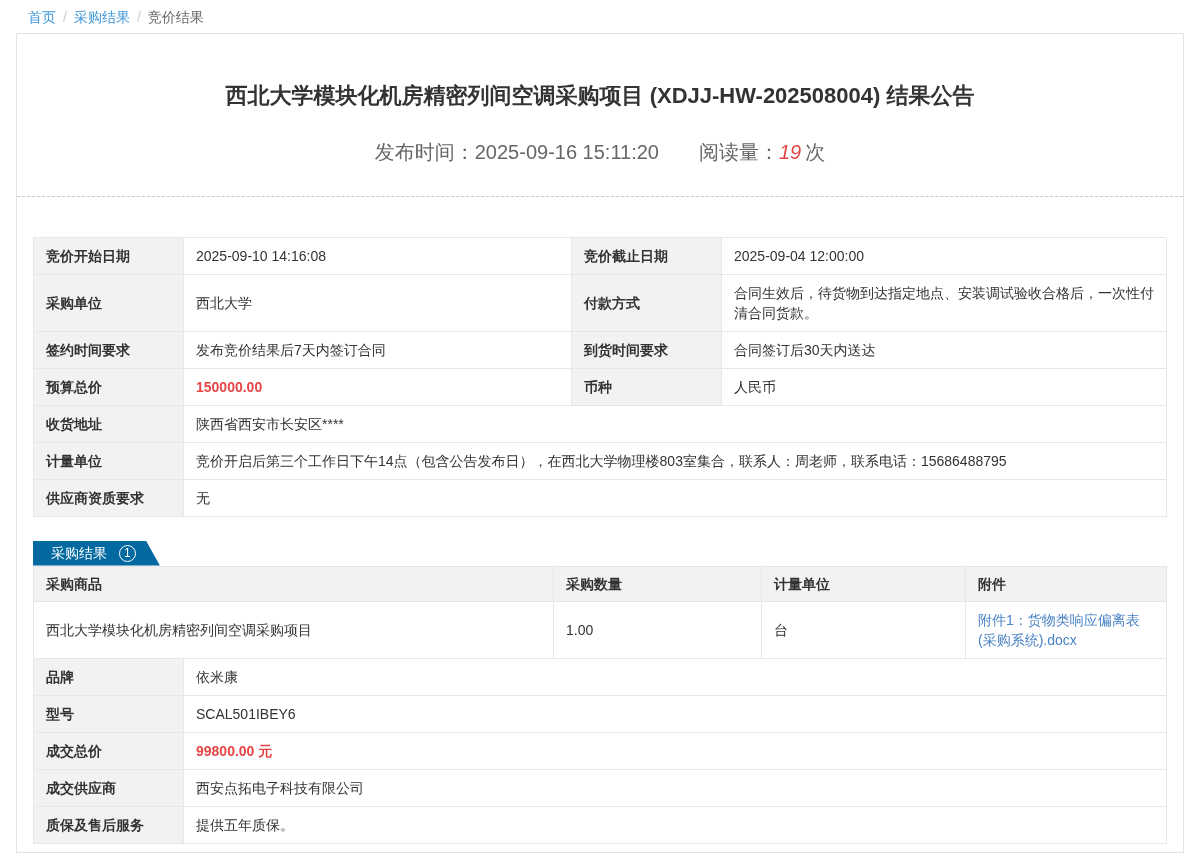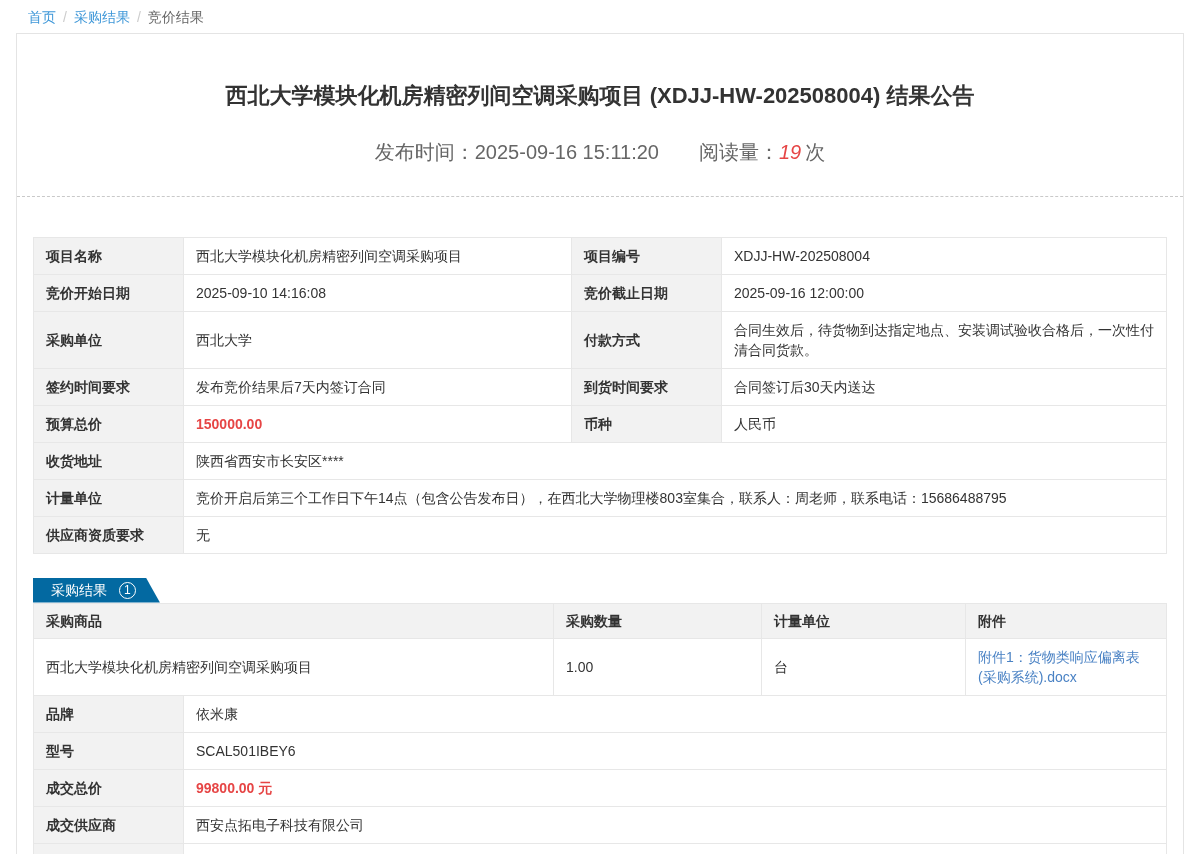--- a/index.html
+++ b/index.html
@@ -133,30 +133,24 @@
 
     <table>
       <colgroup>
           <col style="width:150px">
           <col style="width:388px">
           <col style="width:150px">
           <col>
         </colgroup>
       <tbody>
         <tr>
-          <td class="cell-label">项目名称</td>
-          <td class="cell-value">西北大学模块化机房精密列间空调采购项目</td>
-          <td class="cell-label">项目编号</td>
-          <td class="cell-value">XDJJ-HW-202508004</td>
-        </tr>
-        <tr>
           <td class="cell-label">竞价开始日期</td>
           <td class="cell-value">2025-09-10 14:16:08</td>
           <td class="cell-label">竞价截止日期</td>
-          <td class="cell-value">2025-09-16 12:00:00</td>
+          <td class="cell-value">2025-09-04 12:00:00</td>
         </tr>
         <tr>
           <td class="cell-label">采购单位</td>
           <td class="cell-value">西北大学</td>
           <td class="cell-label">付款方式</td>
           <td class="cell-value">合同生效后，待货物到达指定地点、安装调试验收合格后，一次性付清合同货款。</td>
         </tr>
         <tr>
           <td class="cell-label">签约时间要求</td>
           <td class="cell-value">发布竞价结果后7天内签订合同</td>

